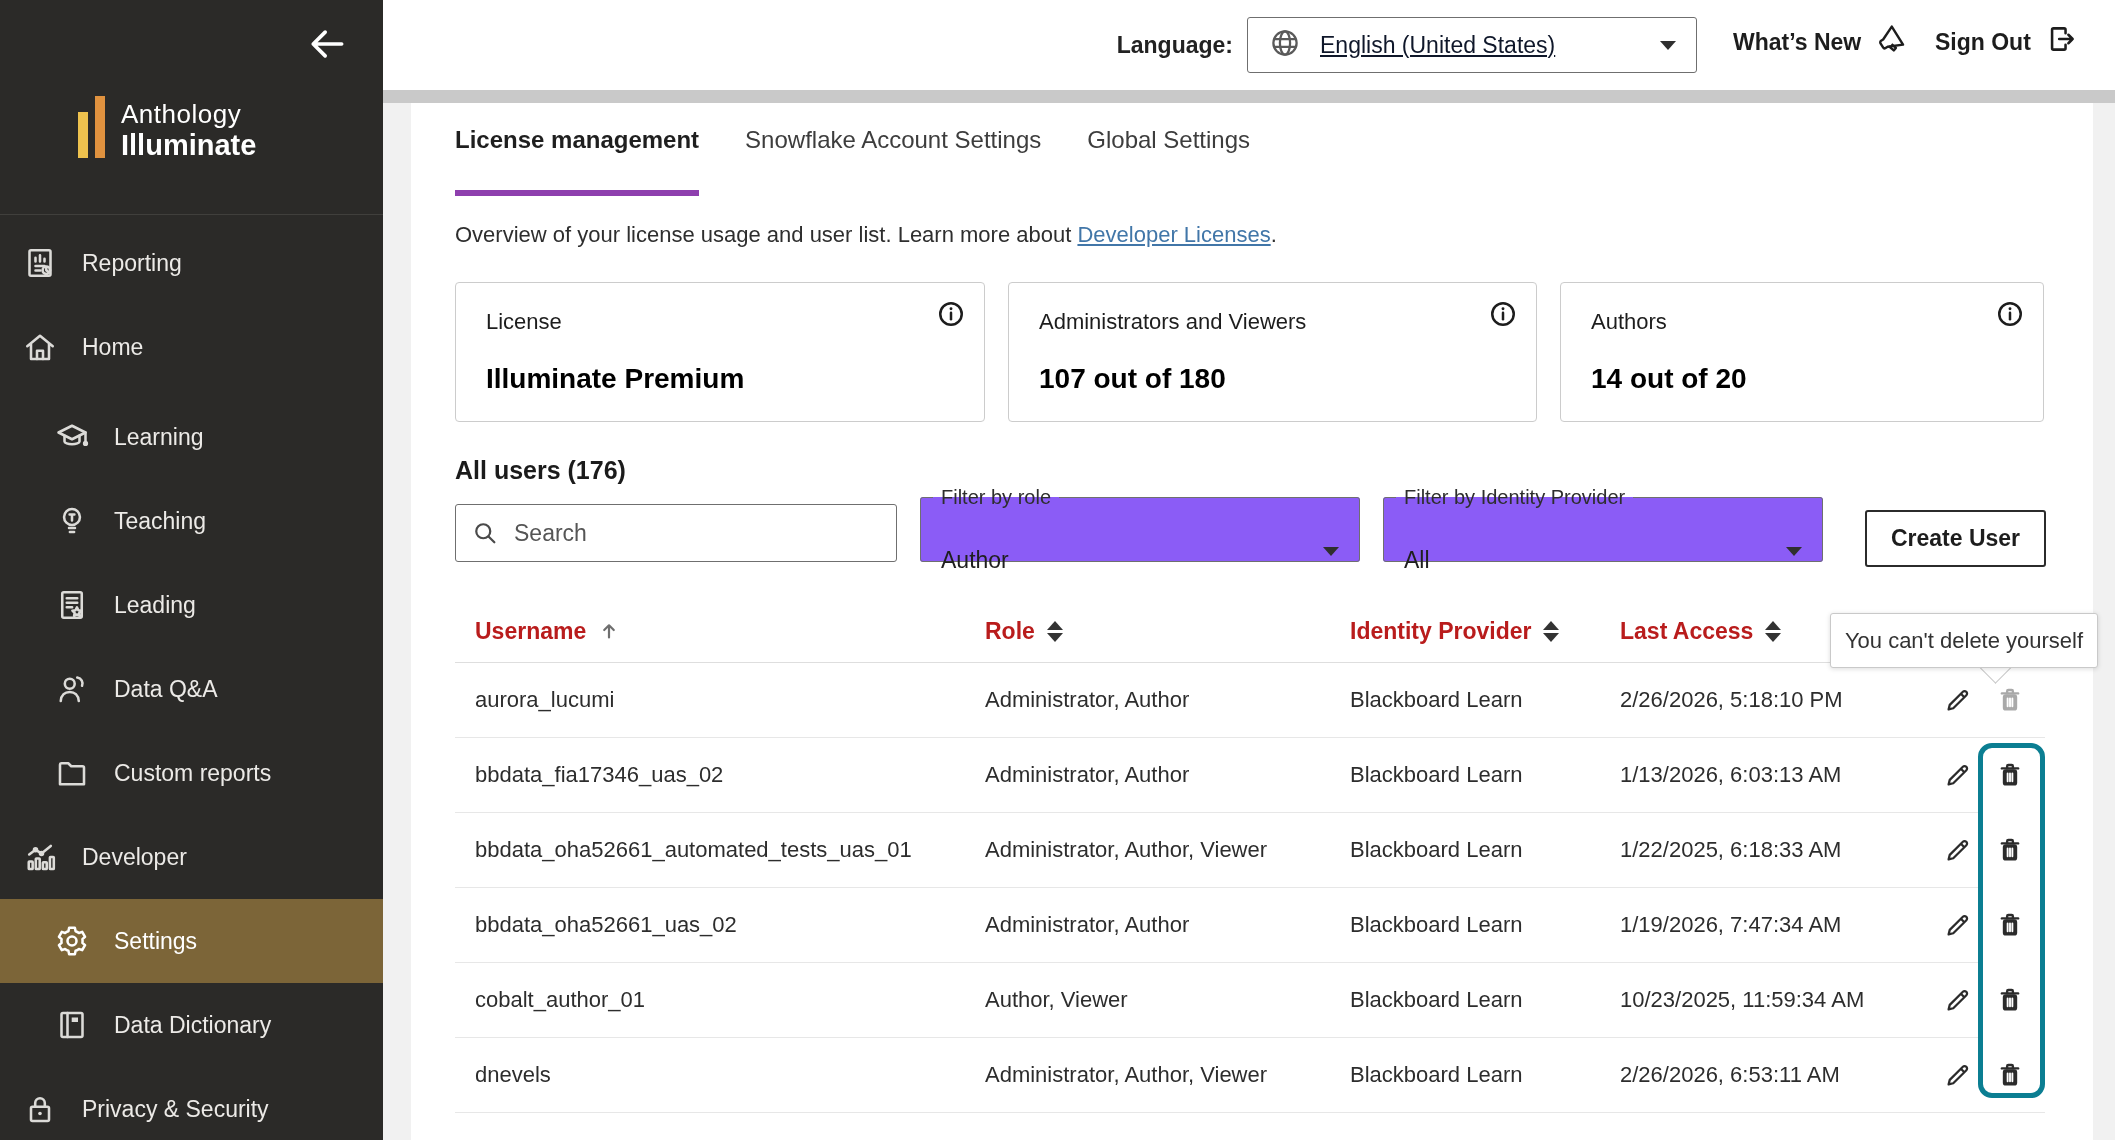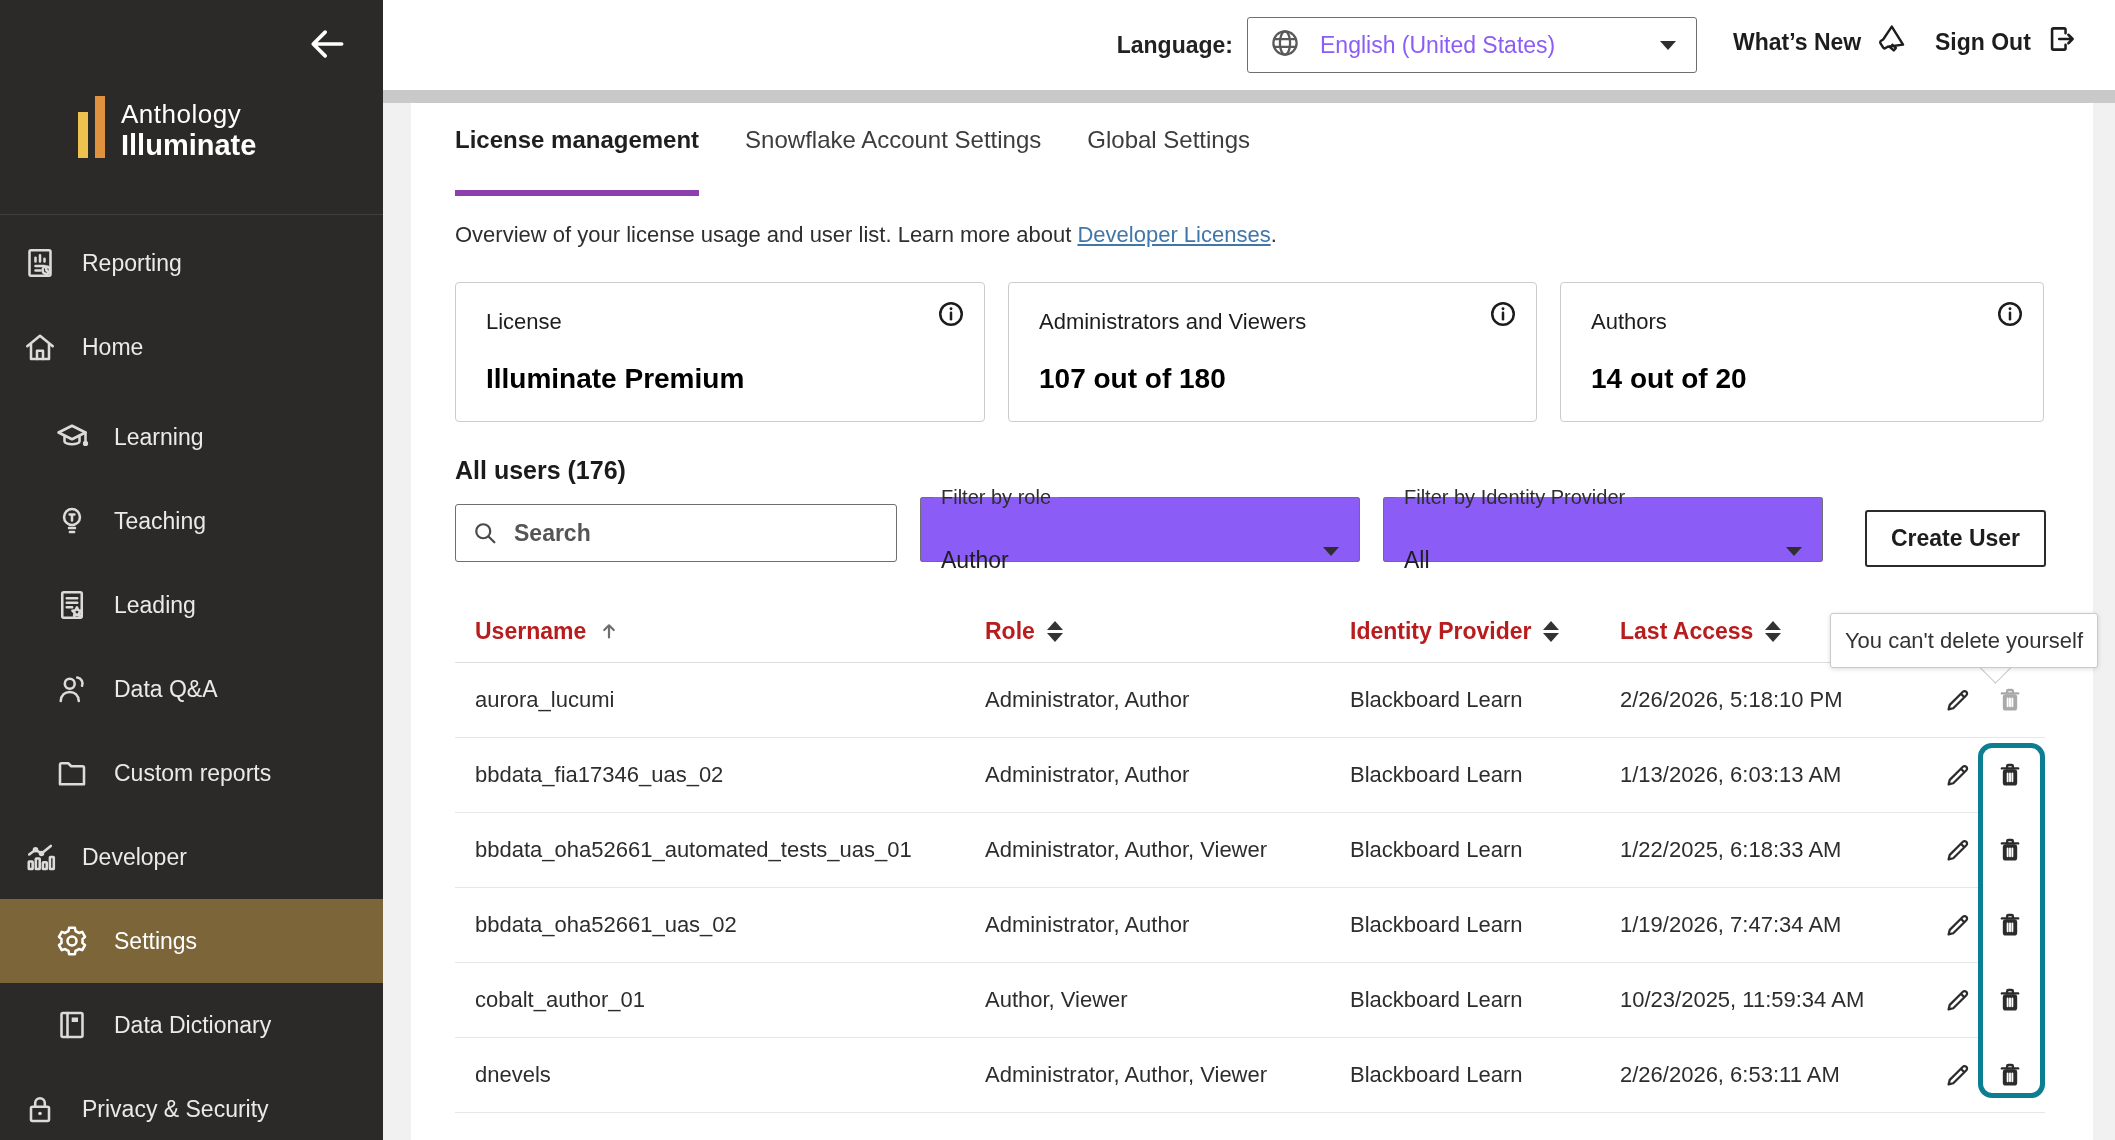--- a/index.html
+++ b/index.html
@@ -24,21 +24,21 @@
   .nav-item:nth-child(9) { margin-top:0; }
   .nav-item.active { background:#7c6538; color:#fff; }
   .nav-icon { width:36px; height:36px; margin-right:24px; color:#dcdbd8; flex:0 0 36px; }
   .nav-item.active .nav-icon { color:#fff; }
   .nav-icon svg { width:36px; height:36px; display:block; }
 
   
   .topbar { position:absolute; left:383px; top:0; width:1732px; height:90px; background:#fff; }
   .lang-label { position:absolute; left:700px; top:17px; width:150px; height:56px; display:flex; align-items:center; justify-content:flex-end; font-size:23px; font-weight:700; color:#222; }
   .lang-select { position:absolute; left:864px; top:17px; width:450px; height:56px; border:1px solid #6f6f6f; border-radius:3px; background:#fff; display:flex; align-items:center; padding:0 20px; gap:18px; cursor:pointer; }
-  .lang-select .val { font-size:23px; color:#8b5cf6; flex:1; text-align:left; }
+  .lang-select .val { font-size:23px; color:#0f172a; flex:1; text-align:left;text-decoration:underline; }
   .caret { width:0; height:0; border-left:8px solid transparent; border-right:8px solid transparent; border-top:9px solid #2f2f2f; }
   .top-action { position:absolute; top:14px; height:56px; display:flex; align-items:center; gap:14px; background:none; border:none; cursor:pointer; font-size:23px; font-weight:600; color:#1d1d1d; }
   .whats-new { left:1350px; }
   .sign-out { left:1552px; }
   .top-action svg { width:34px; height:34px; }
 
   
   .content { position:absolute; left:383px; top:90px; width:1732px; height:1050px; background:#fff; }
   .shadow-strip { position:absolute; left:0; top:0; width:1732px; height:13px; background:#c9c9c9; }
   .left-gutter { position:absolute; left:0; top:13px; width:28px; height:1037px; background:#f1f1f1; }
@@ -55,21 +55,21 @@
   .cards { position:absolute; left:72px; top:192px; display:flex; gap:23px; }
   .card { position:relative; height:140px; border:1px solid #ccc; border-radius:4px; background:#fff; padding:26px 30px; }
   .card-title { font-size:22px; color:#1d1d1d; }
   .card-value { font-size:28px; font-weight:600; color:#000000; margin-top:28px; }
   .card-info { position:absolute; top:16px; right:18px; width:30px; height:30px; color:#1d1d1d; background:none; border:none; cursor:pointer; }
   .card-info svg { width:30px; height:30px; }
 
   .users-heading { position:absolute; left:72px; top:366px; font-size:25px; font-weight:700; color:#1b1b1b; }
 
   .search-box { position:absolute; left:72px; top:414px; width:442px; height:58px; }
-  .search-box input { width:100%; height:100%; border:1px solid #6f6f6f; border-radius:3px; font-size:23px; color:#333; padding:0 16px 0 58px; font-family:inherit;font-weight:bold; }
+  .search-box input { width:100%; height:100%; border:1px solid #6f6f6f; border-radius:3px; font-size:23px; color:#333; padding:0 16px 0 58px; font-family:inherit; }
   .search-box input::placeholder { color:#555; }
   .search-icon { position:absolute; left:16px; top:15px; width:28px; height:28px; color:#4a4a4a; }
   .search-icon svg { width:28px; height:28px; }
 
   fieldset.filter { position:absolute; top:396px; width:440px; height:76px; border:1px solid #6f6f6f; border-radius:3px; background:#8b5cf6; cursor:pointer; }
   fieldset.role { left:537px; } fieldset.idp { left:1000px; }
   fieldset.filter legend { margin-left:12px; padding:0 8px; font-size:20px; color:#2e2e2e; }
   .filter-inner { display:flex; padding:2px 20px 0 20px;margin-top:36px; }
   .filter-val { flex:1; font-size:23px; color:#1f1f1f; }
 

